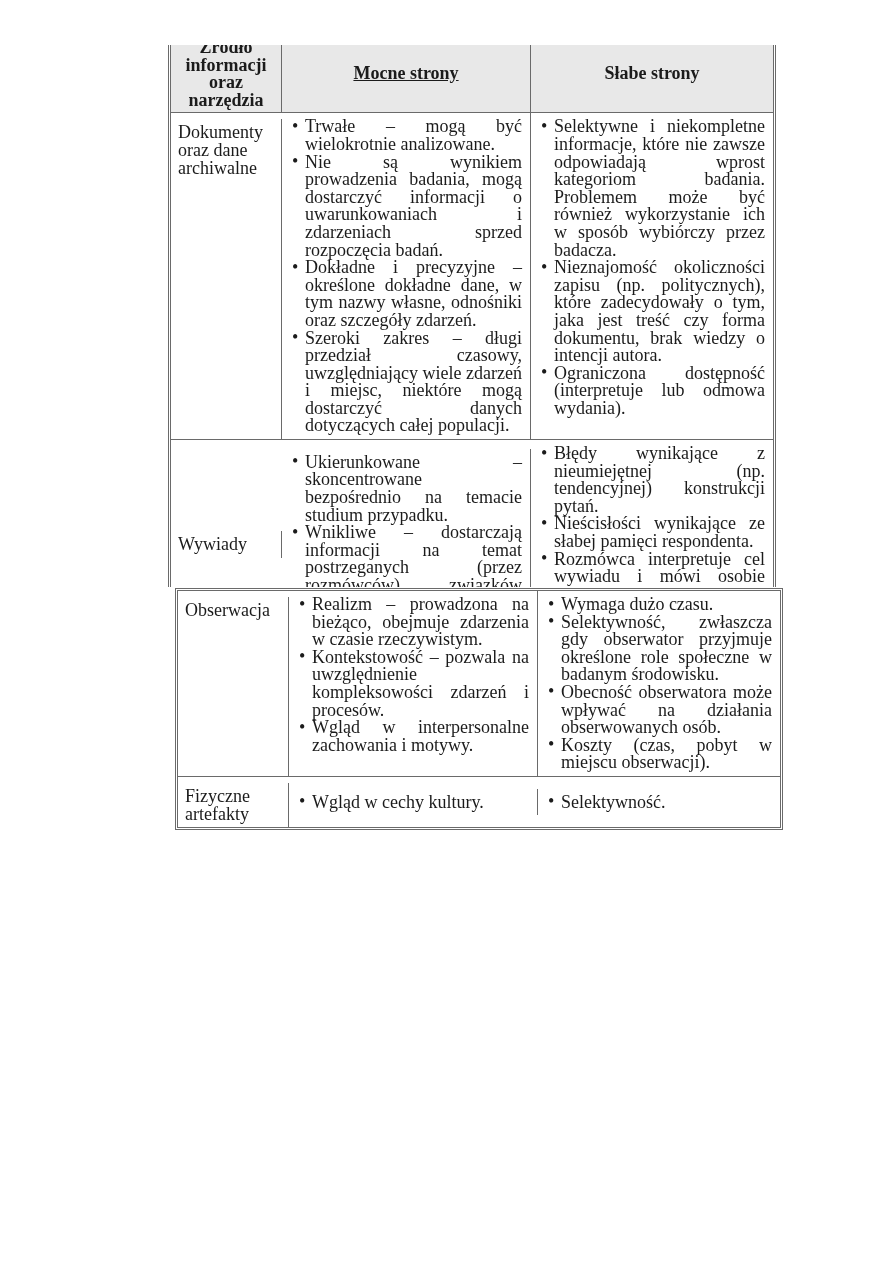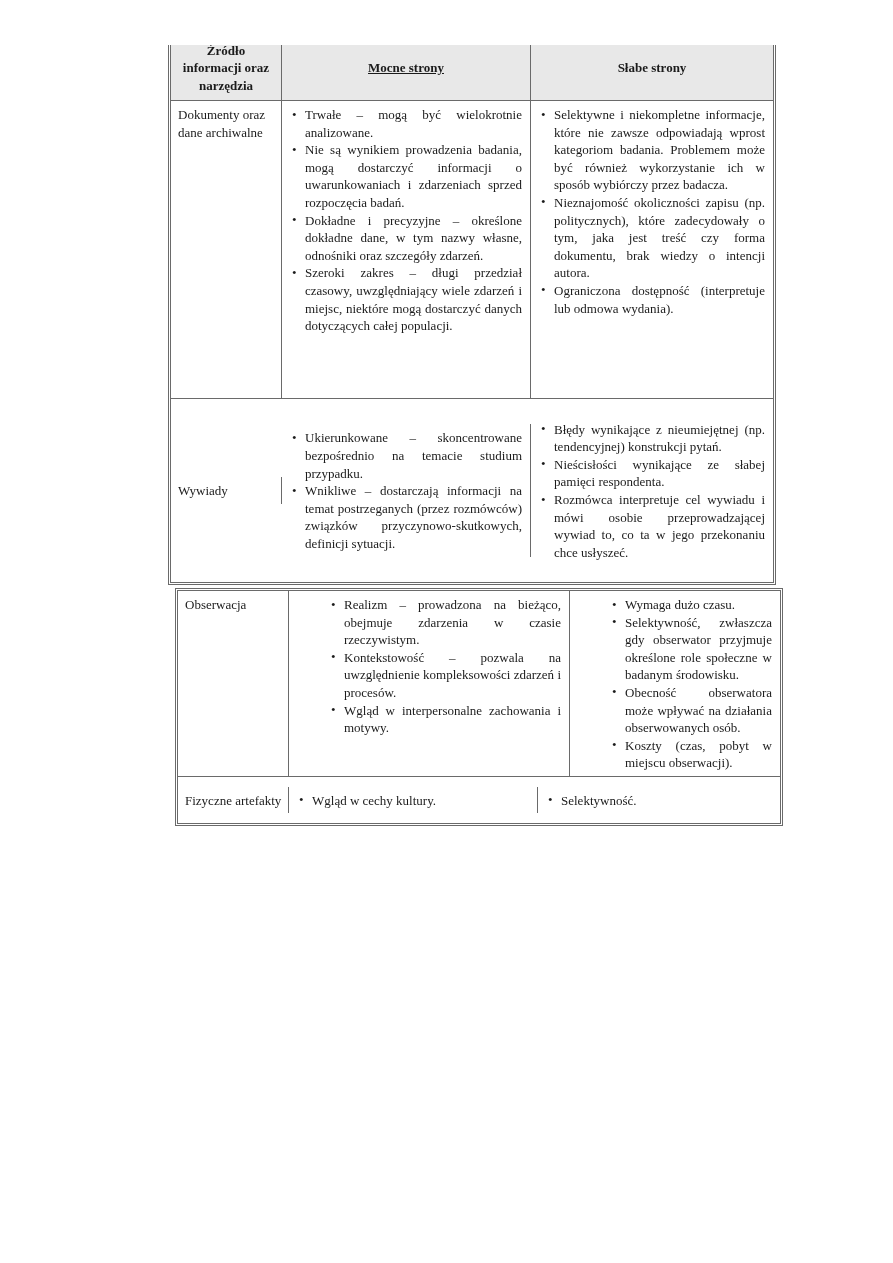--- a/index.html
+++ b/index.html
@@ -7,21 +7,21 @@
     --txt:#1b1b1b;
     --hbg:#e8e8e8;
   }
   *{box-sizing:border-box; margin:0; padding:0;}
   body{background:#ffffff;}
   .page{
     position:relative;
     width:893px; height:1263px;
     background:#ffffff;
     font-family:"Liberation Serif", serif;
-    font-size:13px;
+    font-size:18px;
     line-height:17.6px;
     color:var(--txt);
     overflow:hidden;
   }
   
   .clip{
     position:absolute; left:168px; top:45px; width:608px; height:542px;
     overflow:hidden;
   }
   .clip .dbl{ margin-top:-12px; }
@@ -43,34 +43,34 @@
     padding:3px 6px;
   }
   .hc1{ width:111px; border-right:1px solid var(--bd); }
   .hc2{ width:249px; border-right:1px solid var(--bd);text-decoration:underline; }
   .hc3{ flex:1; }
 
   .rows .row{ display:flex; align-items:stretch; }
   .rows .row + .row{ border-top:1px solid var(--bd);align-items:center; }
 
   .cell{ padding:5px 8px 4px 10px; }
-  .c1{ width:111px; border-right:1px solid var(--bd); padding:5px 4px 4px 7px; }
+  .c1{ width:111px; border-right:1px solid var(--bd); padding:5px 4px 4px 7px;margin-top:6px; }
   .c2{ width:249px; border-right:1px solid var(--bd); }
   .c3{ flex:1; }
 
   .bullet{
     position:relative;
     padding-left:13px;
     text-align:justify;
   }
   .bullet .b{ position:absolute; left:0; top:-0.5px; }
 
   #t1 .rows .row:nth-child(1){ min-height:297px; }
   #t1 .rows .row:nth-child(2){ min-height:184px; }
-  #t2 .rows .row:nth-child(1){ min-height:160px;gap:32px; }
+  #t2 .rows .row:nth-child(1){ min-height:160px; }
   #t2 .rows .row:nth-child(2){ min-height:47px;font-family:Liberation Serif, serif; }
 </style>
 </head>
 <body>
 
 <div class="page">
 
   <div class="clip" id="t1">
     <div class="dbl">
       <div class="dbl-in">

